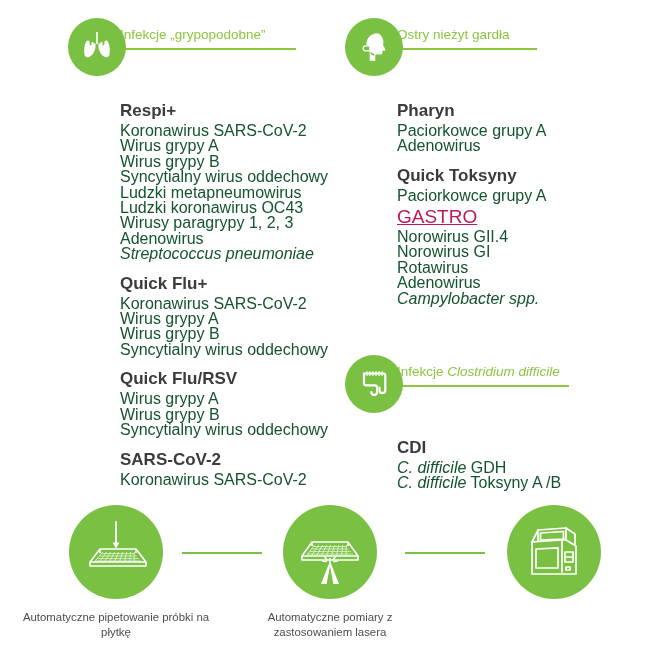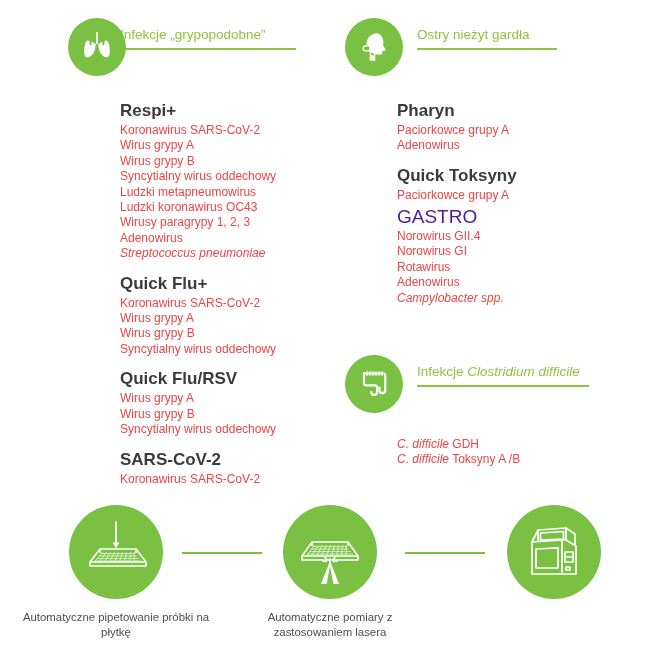--- a/index.html
+++ b/index.html
@@ -38,21 +38,21 @@
     height: 58px;
     border-radius: 50%;
     background: #7ac143;
     display: flex;
     align-items: center;
     justify-content: center;
   }
   .icon-circle svg { display: block; }
 
   .group-title {
-    margin-left: 72px;
+    margin-left: 52px;
     padding-left: 0;
     padding-top: 8px;
   }
   .group-title .title-text {
     display: block;
     font-size: 13.5px;
     color: #8cc63f;
     line-height: 18px;
     white-space: nowrap;
   }
@@ -87,26 +87,27 @@
     font-size: 17px;
     font-weight: bold;
     color: #3b3b3d;
     line-height: 22px;
     margin-bottom: 1px;
     white-space: nowrap;
   }
   .product-name.light {
     font-weight: normal;
     font-size: 19px;
-    color: #4c1d95;
+    color: #be185d;
+    text-decoration: underline;
   }
   .analyte {
-    font-size: 12px;
+    font-size: 16px;
     line-height: 15.4px;
-    color: #ef4444;
+    color: #14532d;
     white-space: nowrap;
   }
   .analyte em { font-style: italic; }
 
   
   #workflow {
     position: absolute;
     left: 0;
     top: 505px;
     width: 538px;
@@ -270,20 +271,21 @@
       </svg>
     </div>
     <div class="group-title">
       <span class="title-text"><span>Infekcje </span><em>Clostridium difficile</em></span>
       <span class="title-rule"></span>
     </div>
   </div>
   <div class="products">
 
     <div class="product">
+      <div class="product-name">CDI</div>
       <div class="analyte"><em>C. difficile</em><span> GDH</span></div>
       <div class="analyte"><em>C. difficile</em><span> Toksyny A /B</span></div>
     </div>
 
   </div>
 </div>
 
 <div id="workflow">
 
   <div class="wf-connector" id="wf-conn-0"></div>

